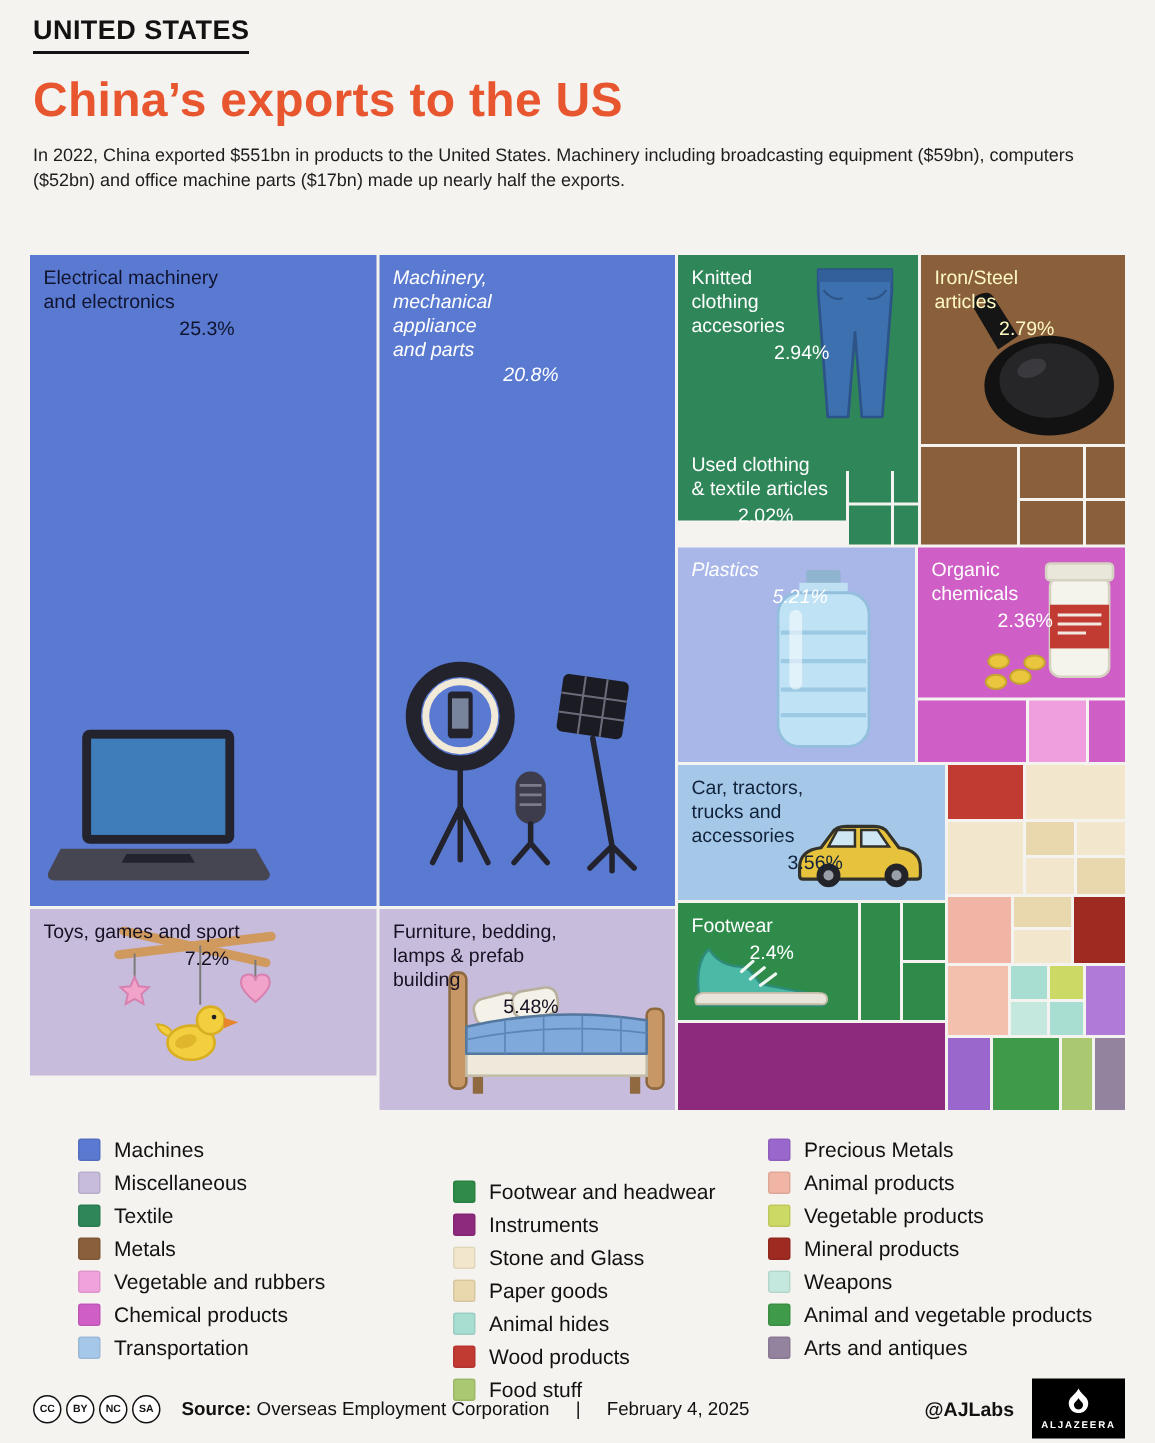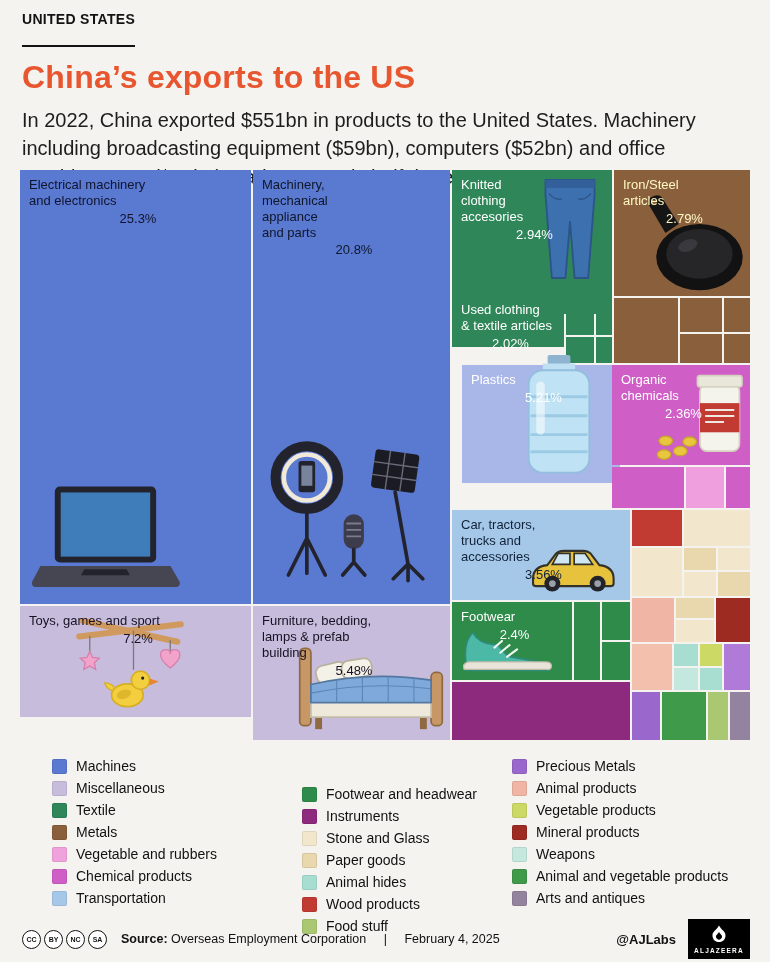--- a/index.html
+++ b/index.html
@@ -2,24 +2,24 @@
 <html><head>
 <meta charset="utf-8">
 <style>
   html,body{margin:0;padding:0;}
   body{
     width:770px;height:962px;position:relative;overflow:hidden;
     background:#f5f3ef;color:#151515;
     font-family:"Liberation Sans", sans-serif;
   }
   header{position:absolute;left:22px;top:10px;width:726px;}
-  .kicker{display:inline-block;font-size:14px;font-weight:700;letter-spacing:.3px;color:#121212;
-    border-bottom:2px solid #121212;padding-bottom:18px;}
+  .kicker{display:inline-block;font-size:18px;font-weight:700;letter-spacing:.3px;color:#121212;
+    border-bottom:2px solid #121212;padding-bottom:3px;}
   .title{margin:12px 0 0;font-size:32px;font-weight:700;color:#e8562f;letter-spacing:.2px;}
-  .desc{margin:10px 0 0;font-size:20px;line-height:1.42;color:#1d1d1d;width:724px;}
+  .desc{margin:10px 0 0;font-size:12px;line-height:1.42;color:#1d1d1d;width:724px;}
 
   .treemap{position:absolute;left:20px;top:170px;width:730px;height:570px;}
   .cell{position:absolute;box-sizing:border-box;}
   .cell-label{position:absolute;top:7px;left:9px;right:4px;z-index:2;font-size:13px;line-height:1.22;}
   .cell-title{white-space:pre-line;}
   .cell-pct{margin-top:2px;text-align:center;}
   .illus{position:absolute;z-index:1;display:block;}
   .cell--elec .illus{left:12px;bottom:14px;width:152px;}
   .cell--mach .illus{left:6px;bottom:8px;width:184px;}
   .cell--toys .illus{left:40px;bottom:2px;width:140px;}
@@ -69,21 +69,21 @@
         <div class="cell-pct">25.3%</div>
       </div>
       <svg viewBox="0 0 180 126" class="illus">
     <rect x="27" y="3" width="120" height="90" rx="6" fill="#23232e"></rect>
     <rect x="34" y="10" width="106" height="76" fill="#3e7cba"></rect>
     <path d="M10 97 h154 l11 19 q1 6 -6 6 H6 q-7 0 -6 -6 z" fill="#464653"></path>
     <path d="M62 101 h50 l4 7 H58 z" fill="#23232e"></path>
   </svg>
     </div>
     <div class="cell cell--mach" style="left: 233px; top: 0px; width: 197px; height: 434px; background: rgb(90, 121, 208);">
-      <div class="cell-label" style="color: #0f172a;">
+      <div class="cell-label" style="color: #ffffff; font-style: italic;">
         <div class="cell-title">Machinery,
 mechanical
 appliance
 and parts</div>
         <div class="cell-pct">20.8%</div>
       </div>
       <svg viewBox="0 0 200 185" class="illus">
     <g stroke="#23232e" stroke-width="4" fill="none" stroke-linecap="round">
       <path d="M52 92 V122 M52 122 L32 162 M52 122 L72 162 M52 122 V160"></path>
     </g>
@@ -189,21 +189,21 @@
     </div>
     <div class="cell cell--t1" style="left: 546px; top: 125px; width: 28px; height: 40px; background: rgb(47, 134, 89);"></div>
     <div class="cell cell--t2" style="left: 576px; top: 125px; width: 16px; height: 40px; background: rgb(47, 134, 89);"></div>
     <div class="cell cell--t3" style="left: 546px; top: 167px; width: 28px; height: 26px; background: rgb(47, 134, 89);"></div>
     <div class="cell cell--t4" style="left: 576px; top: 167px; width: 16px; height: 26px; background: rgb(47, 134, 89);"></div>
     <div class="cell cell--mt1" style="left: 594px; top: 128px; width: 64px; height: 65px; background: rgb(138, 95, 60);"></div>
     <div class="cell cell--mt2" style="left: 660px; top: 128px; width: 42px; height: 34px; background: rgb(138, 95, 60);"></div>
     <div class="cell cell--mt3" style="left: 704px; top: 128px; width: 26px; height: 34px; background: rgb(138, 95, 60);"></div>
     <div class="cell cell--mt4" style="left: 660px; top: 164px; width: 42px; height: 29px; background: rgb(138, 95, 60);"></div>
     <div class="cell cell--mt5" style="left: 704px; top: 164px; width: 26px; height: 29px; background: rgb(138, 95, 60);"></div>
-    <div class="cell cell--plast" style="left: 442px; top: 195px; width: 158px; height: 118px; background: rgb(169, 183, 232);">
+    <div class="cell cell--plast" style="left: 432px; top: 195px; width: 158px; height: 143px; background: rgb(169, 183, 232); font-style: italic;">
       <div class="cell-label" style="color: rgb(255, 255, 255);">
         <div class="cell-title">Plastics</div>
         <div class="cell-pct">5.21%</div>
       </div>
       <svg viewBox="0 0 78 126" class="illus">
     <rect x="27" y="0" width="24" height="10" rx="2" fill="#8fb4cf"></rect>
     <rect x="22" y="9" width="34" height="9" fill="#bfe0f2"></rect>
     <rect x="7" y="16" width="64" height="108" rx="15" fill="#bfe2f5" stroke="#93bedd" stroke-width="2"></rect>
     <path d="M9 44 h60 M9 64 h60 M9 84 h60 M9 102 h60" stroke="#9ccae4" stroke-width="3" fill="none"></path>
     <rect x="15" y="28" width="9" height="56" rx="4.5" fill="#ffffff" opacity="0.55"></rect>

